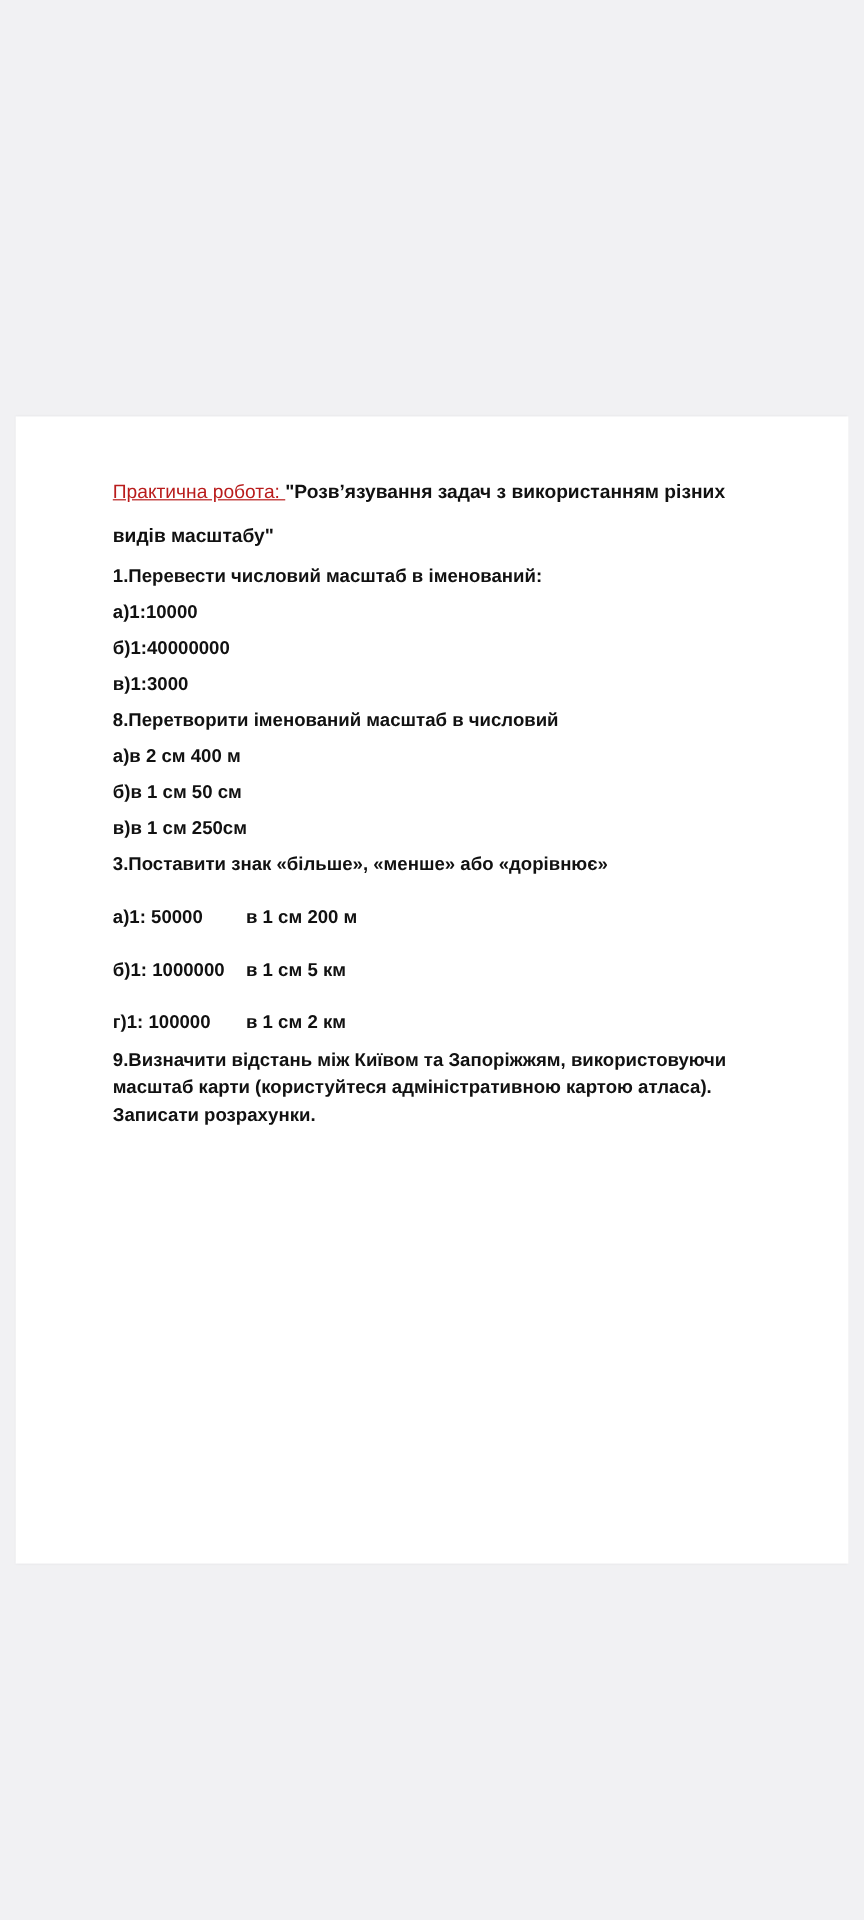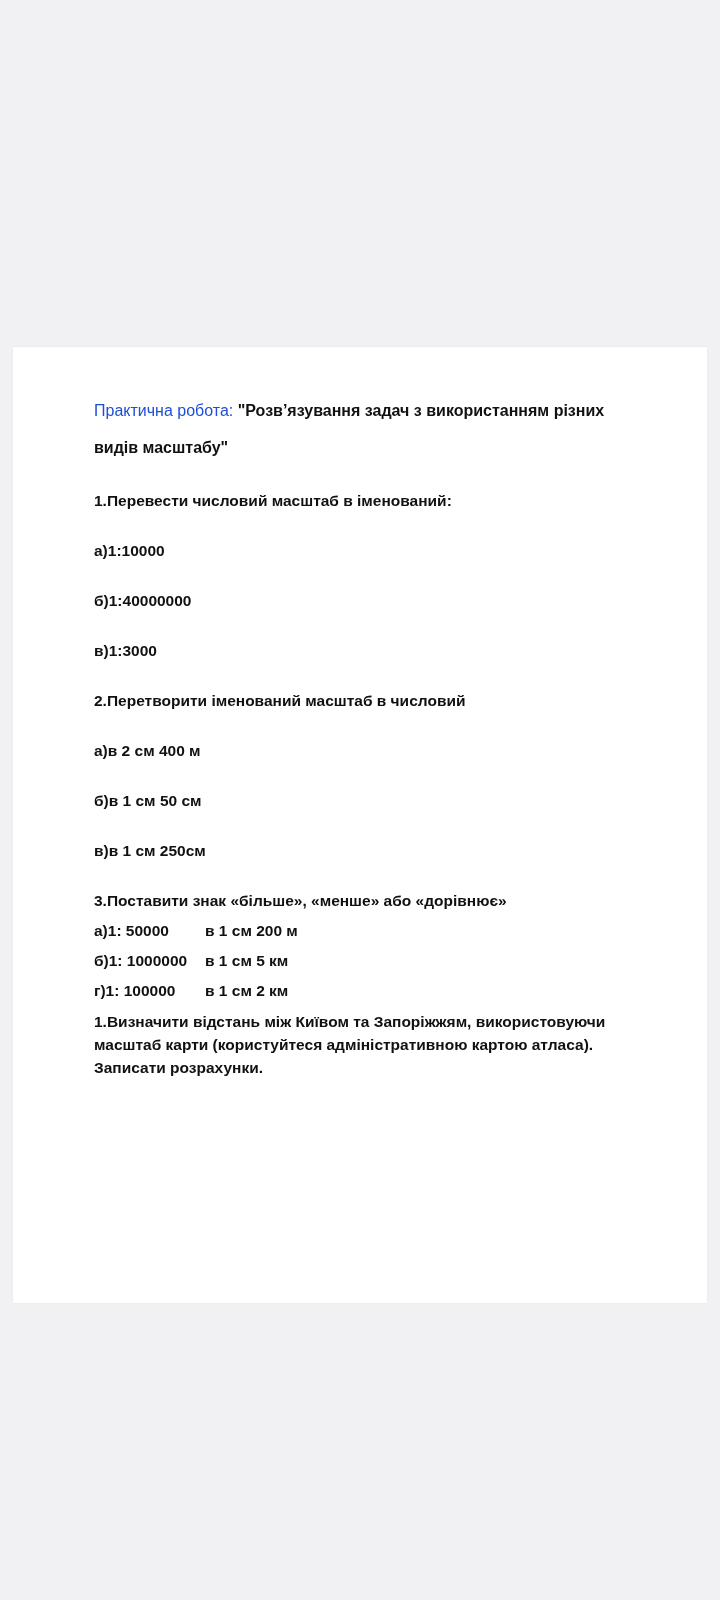--- a/index.html
+++ b/index.html
@@ -24,40 +24,41 @@
     color: #1a1a1a;
   }
   .title {
     font-size: 16px;
     line-height: 37px;
     margin: 0 0 0 0;
     max-width: 530px;
   }
   .title .prefix {
     font-weight: 400;
-    color: #1d4ed8;
+    color: #b91c1c;
+    text-decoration: underline;
   }
   .title .strong {
     font-weight: 700;
     color: #111;
   }
   .line {
     font-size: 15.5px;
     font-weight: 700;
     line-height: 30px;
     color: #111;
     white-space: nowrap;
-    margin-top: 20px;
   }
   .row {
     display: flex;
     font-size: 15.5px;
     font-weight: 700;
     line-height: 30px;
     color: #111;
+    margin-top: 14px;
   }
   .row .left {
     width: 111px;
     flex: 0 0 111px;
   }
   .para {
     font-size: 15.5px;
     font-weight: 700;
     line-height: 23px;
     color: #111;
@@ -71,36 +72,36 @@
 <div class="sheet" style="background: rgb(255, 255, 255);">
   <div class="content">
 
     <p class="title"><span class="prefix">Практична робота: </span><span class="strong">"Розв’язування задач з використанням різних видів масштабу"</span></p>
 
     <div class="line">1.Перевести числовий масштаб в іменований:</div>
     <div class="line">а)1:10000</div>
     <div class="line">б)1:40000000</div>
     <div class="line">в)1:3000</div>
 
-    <div class="line">2.Перетворити іменований масштаб в числовий</div>
+    <div class="line">8.Перетворити іменований масштаб в числовий</div>
     <div class="line">а)в 2 см 400 м</div>
     <div class="line">б)в 1 см 50 см</div>
     <div class="line">в)в 1 см 250см</div>
 
     <div class="line">3.Поставити знак «більше», «менше» або «дорівнює»</div>
 
     <div class="row">
       <span class="left">а)1: 50000</span>
       <span class="right">в 1 см 200 м</span>
     </div>
     <div class="row">
       <span class="left">б)1: 1000000</span>
       <span class="right">в 1 см 5 км</span>
     </div>
     <div class="row">
       <span class="left">г)1: 100000</span>
       <span class="right">в 1 см 2 км</span>
     </div>
 
-    <div class="para">1.Визначити відстань між Київом та Запоріжжям, використовуючи масштаб карти (користуйтеся адміністративною картою атласа). Записати розрахунки.</div>
+    <div class="para">9.Визначити відстань між Київом та Запоріжжям, використовуючи масштаб карти (користуйтеся адміністративною картою атласа). Записати розрахунки.</div>
 
   </div>
 </div>
 
 </body></html>

